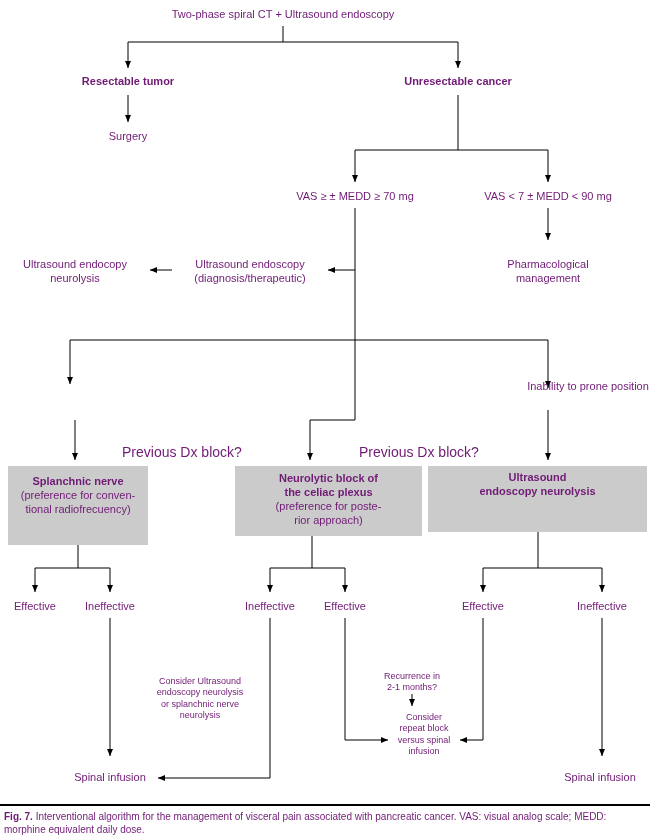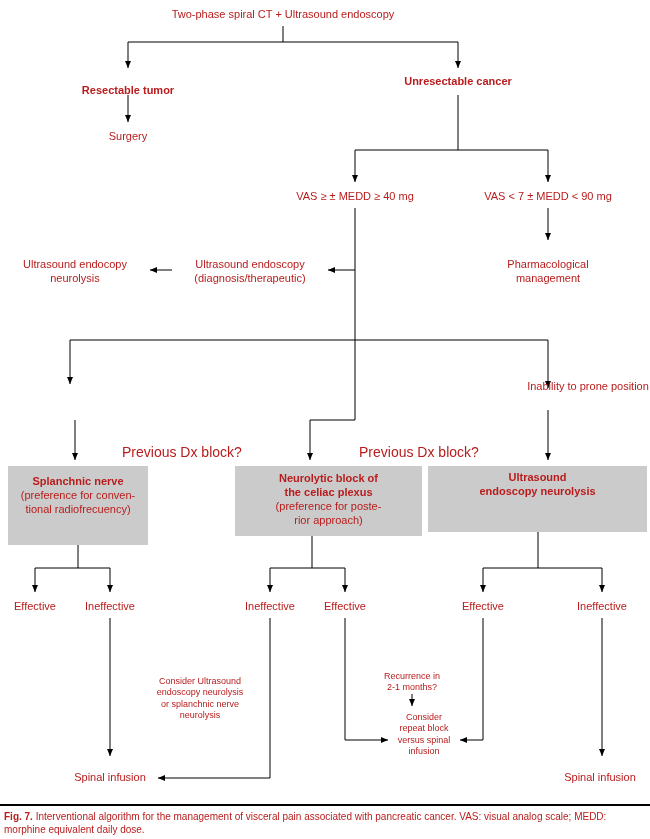--- a/index.html
+++ b/index.html
@@ -2,21 +2,21 @@
 <html><head>
 <meta charset="utf-8">
 <style>
   html, body { margin: 0; padding: 0; background: #ffffff; }
   .stage {
     position: relative;
     width: 650px;
     height: 839px;
     background: #ffffff;
     font-family: "Liberation Sans", sans-serif;
-    color: #b91c1c;
+    color: #701a75;
     overflow: hidden;
   }
   .connectors { position: absolute; left: 0; top: 0; }
   .node {
     position: absolute;
     font-size: 11px;
     line-height: 1.25;
     text-align: center;
     transform: translateX(-50%);
     white-space: pre-line;
@@ -103,25 +103,25 @@
       <path d="M110,618 L110,756" marker-end="url(#arrow)"></path>
       <path d="M270,618 L270,778 L158,778" marker-end="url(#arrow)"></path>
       <path d="M345,618 L345,740 L388,740" marker-end="url(#arrow)"></path>
       <path d="M412,694 L412,706" marker-end="url(#arrow)"></path>
       <path d="M483,618 L483,740 L460,740" marker-end="url(#arrow)"></path>
       <path d="M602,618 L602,756" marker-end="url(#arrow)"></path>
     </g>
   </svg>
 
   <div class="node nowrap" style="left:283px; top:8px;">Two-phase spiral CT + Ultrasound endoscopy</div>
-  <div class="node nowrap bold" style="left:128px; top:75px;margin-top:9px;">Resectable tumor</div>
+  <div class="node nowrap bold" style="left:128px; top:75px;">Resectable tumor</div>
   <div class="node nowrap bold" style="left:458px; top:75px;">Unresectable cancer</div>
   <div class="node nowrap" style="left:128px; top:130px;">Surgery</div>
 
-  <div class="node nowrap" style="left:355px; top:190px;">VAS ≥ ± MEDD ≥ 40 mg</div>
+  <div class="node nowrap" style="left:355px; top:190px;">VAS ≥ ± MEDD ≥ 70 mg</div>
   <div class="node nowrap" style="left:548px; top:190px;">VAS &lt; 7 ± MEDD &lt; 90 mg</div>
   <div class="node" style="left:548px; top:258px; width:120px;">Pharmacological
 management</div>
   <div class="node" style="left:250px; top:258px; width:150px;">Ultrasound endoscopy
 (diagnosis/therapeutic)</div>
   <div class="node" style="left:75px; top:258px; width:130px;">Ultrasound endocopy
 neurolysis</div>
 
   <div class="node nowrap" style="left:548px; top:380px;margin-left:40px;">Inability to prone position</div>
 

